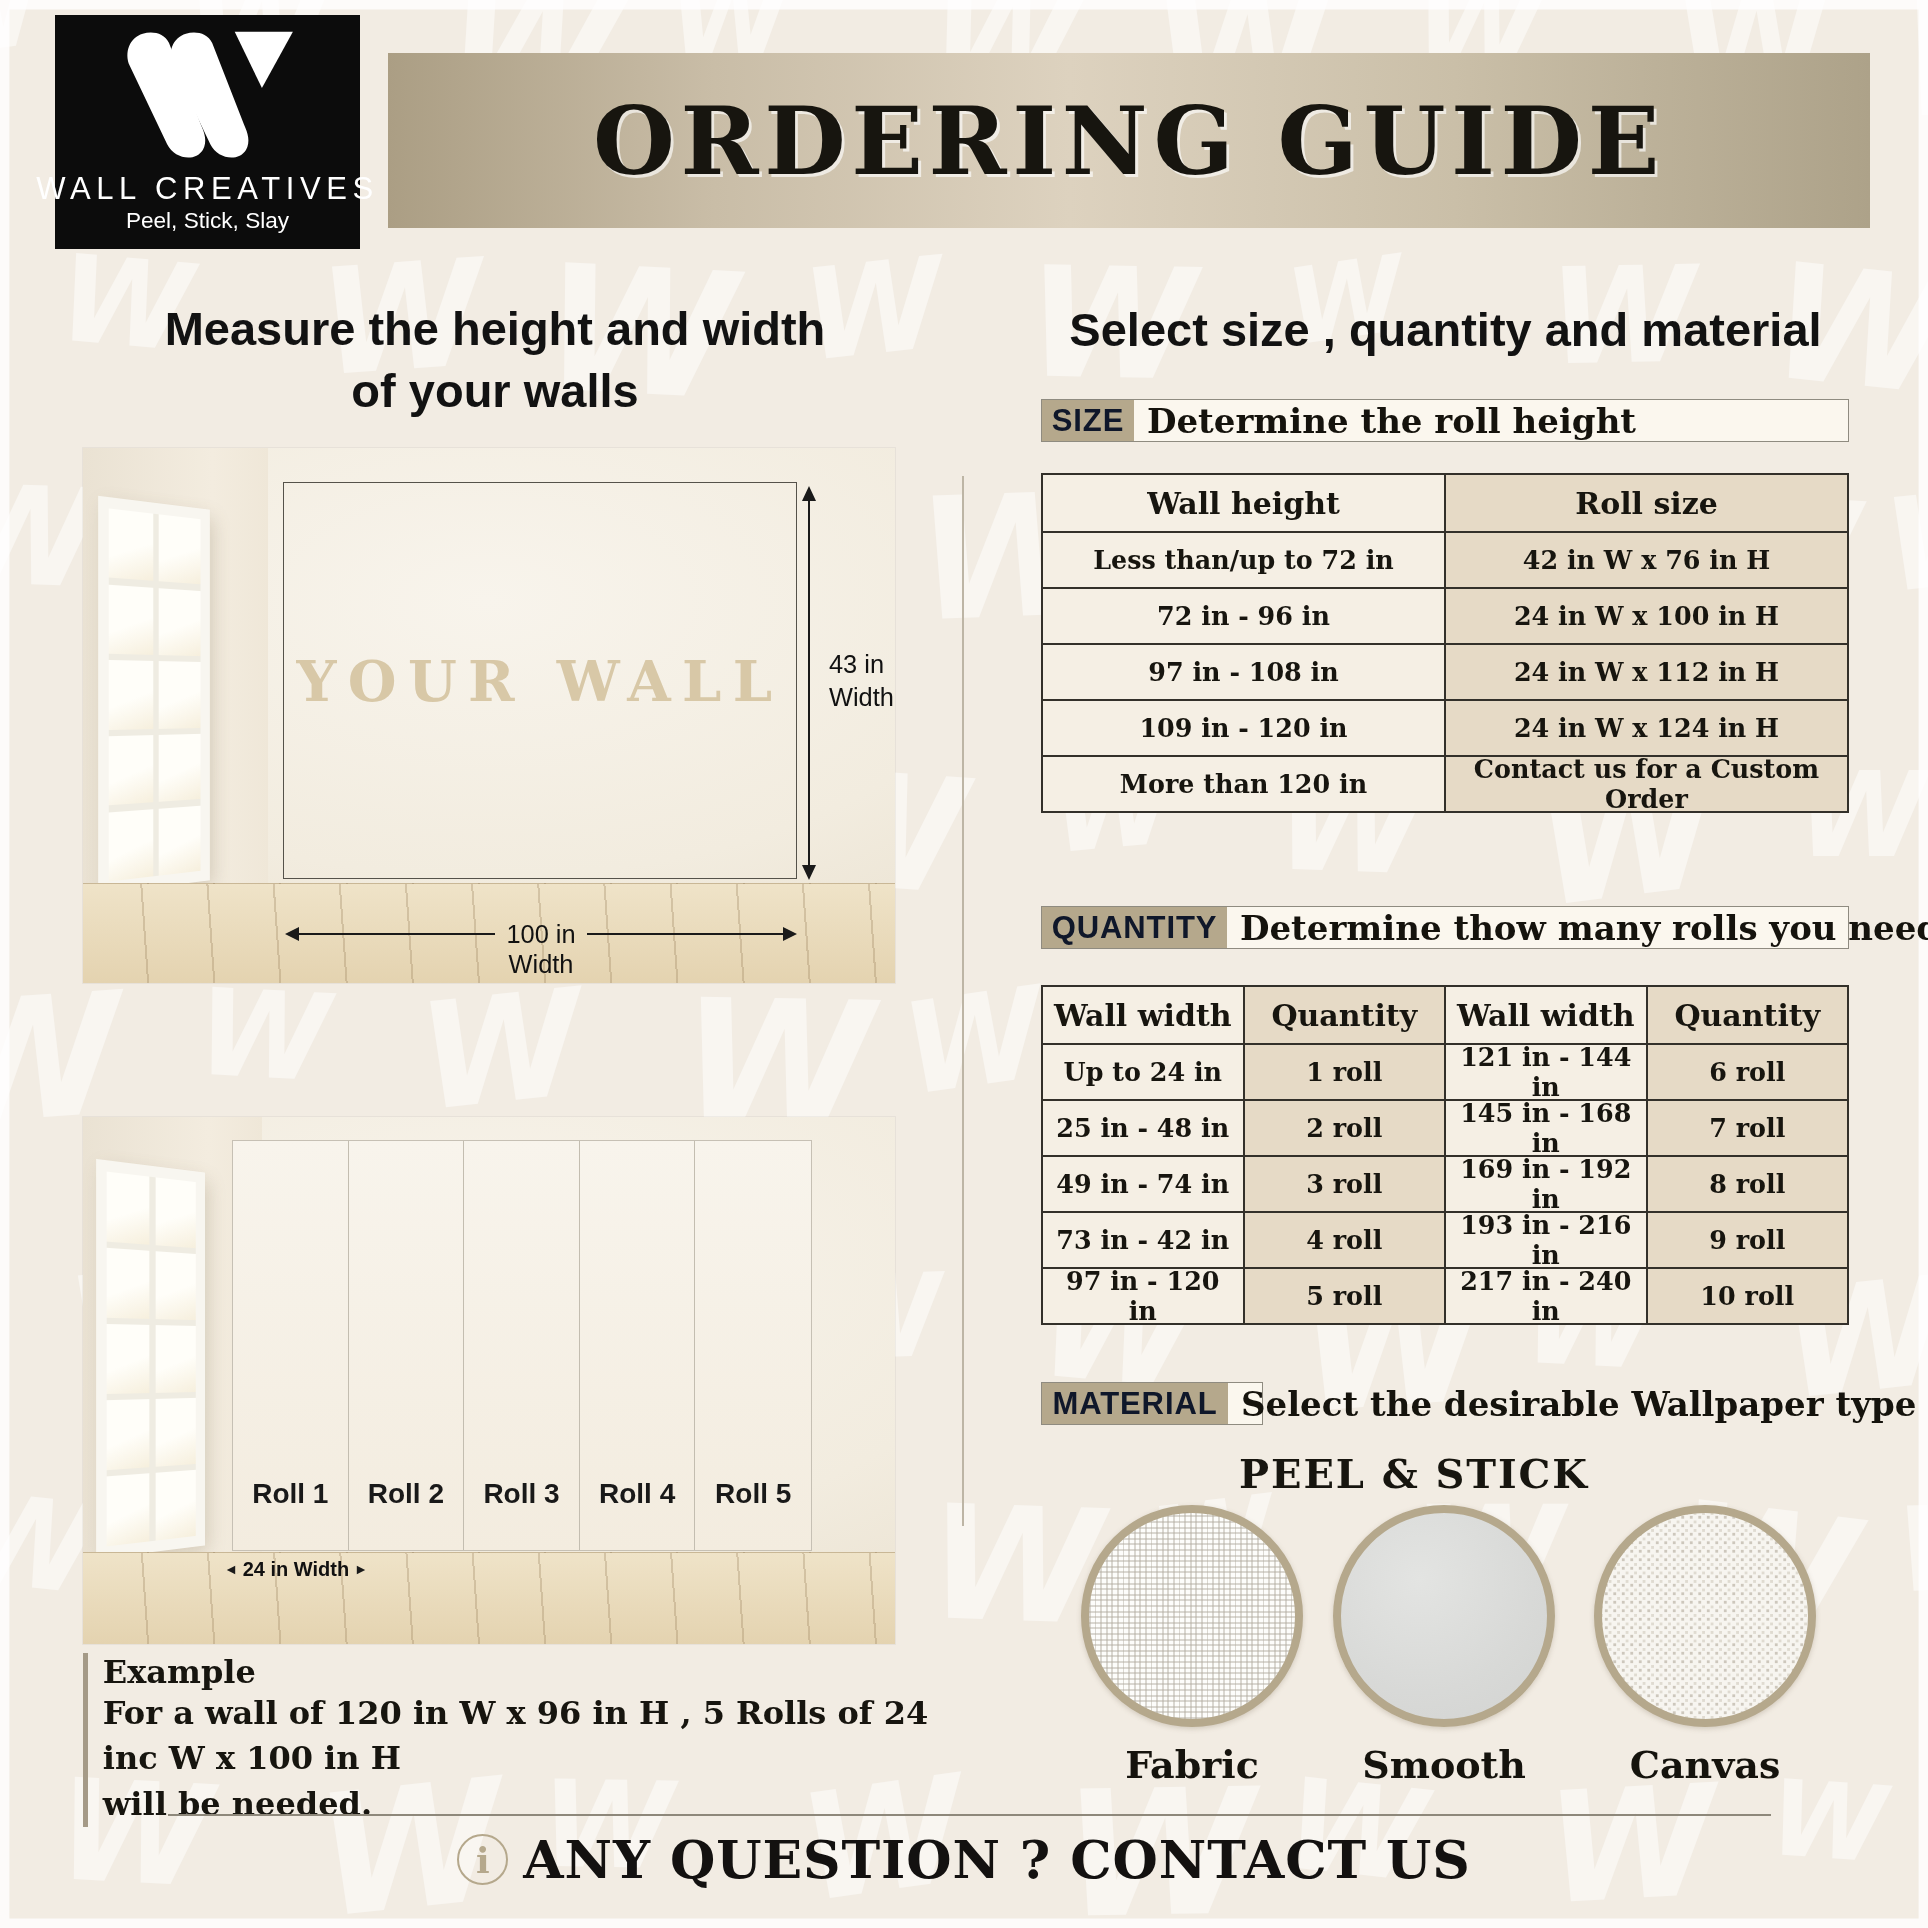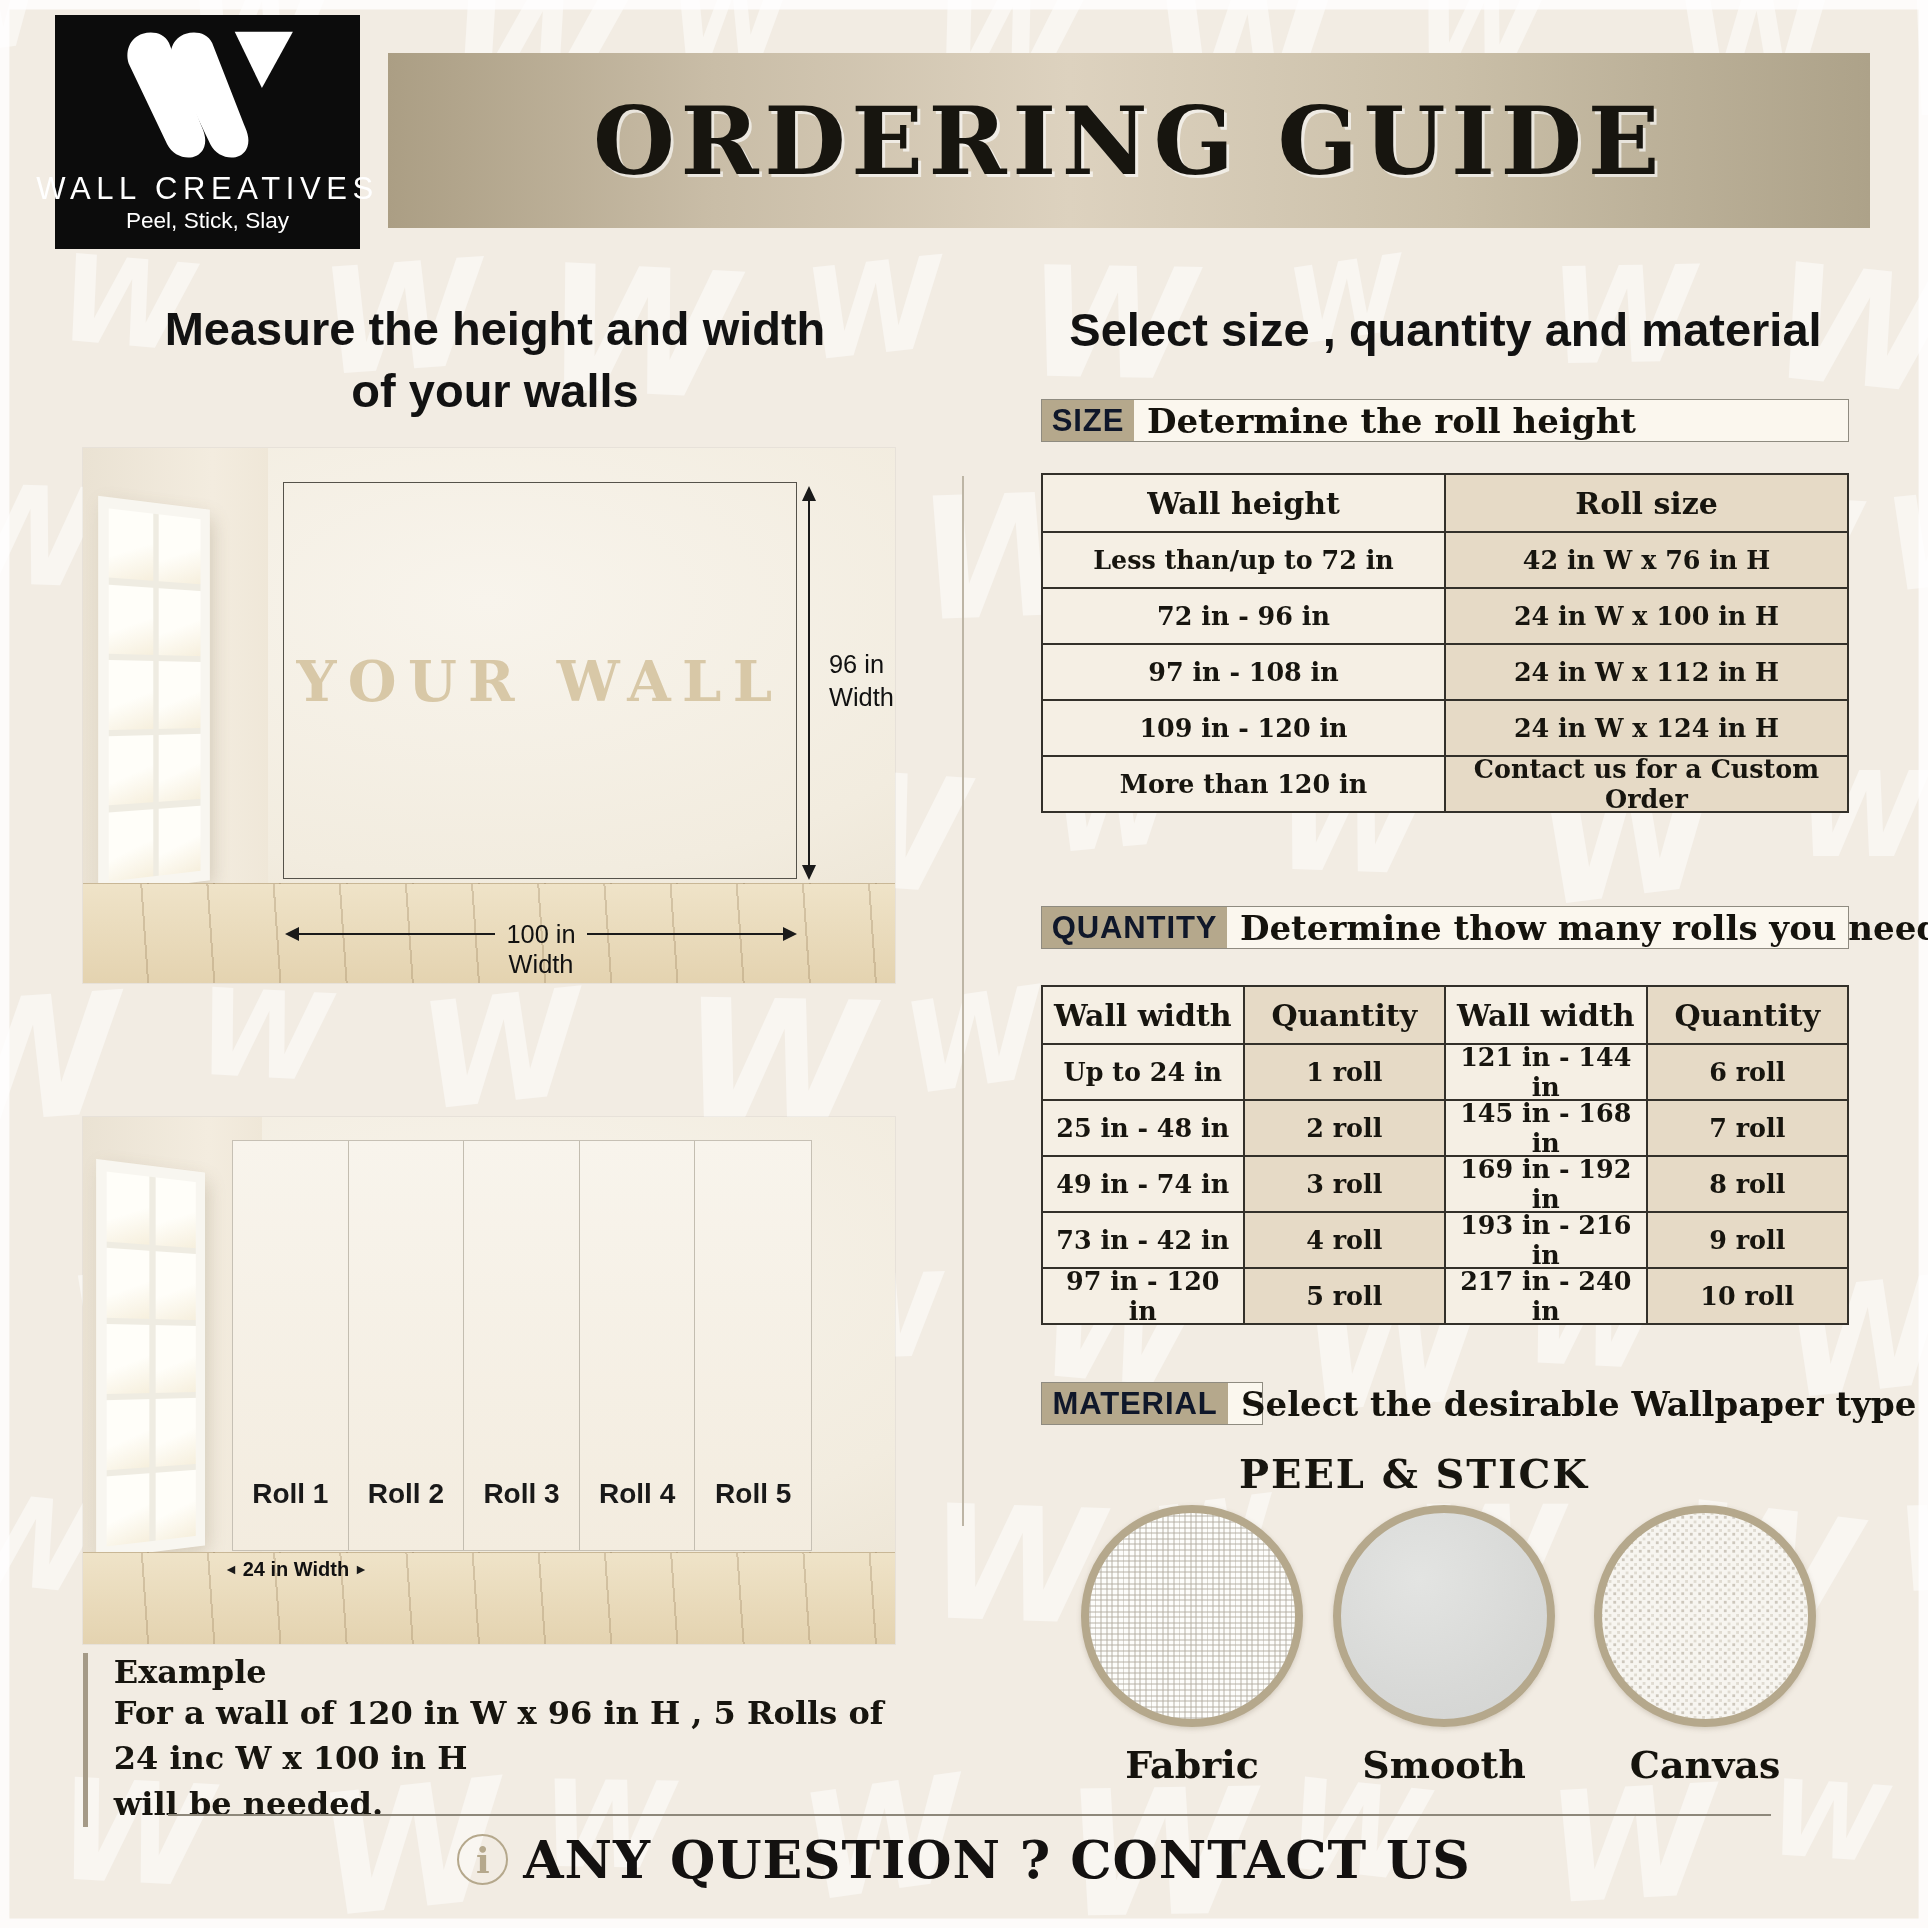--- a/index.html
+++ b/index.html
@@ -154,21 +154,21 @@
               border:0.9px solid #c6c0b4; background:#f7f2ea;}
   .panel{position:relative; border-right:1.9px solid #c3bdb0;
          background:linear-gradient(180deg,#f8f4ec 0%, #f3ecdf 100%);}
   .panel:last-child{border-right:none;}
   .roll-label{position:absolute; bottom:40px; left:0; width:100%; text-align:center;
               font-family:"Liberation Sans", sans-serif; font-weight:bold; font-size:28px; color:#191919;}
   .dim24{position:absolute; left:141px; top:441px; display:flex; align-items:center; gap:4.7px;
          font-family:"Liberation Sans", sans-serif; font-weight:bold; font-size:20px; color:#111;}
   .dim24 .tri-left{transform:scale(.6);} .dim24 .tri-right{transform:scale(.6);}
   
-  .example{position:absolute; left:83px; top:1653px; width:847px; display:flex;gap:11px;}
+  .example{position:absolute; left:83px; top:1653px; width:847px; display:flex;}
   .ex-bar{width:6.6px; background:#a59a87; margin-right:15px;}
   .ex-title{font-size:32px; font-weight:bold;}
   .ex-line{font-size:32px; font-weight:bold; line-height:1.42;}
 </style>
 </head>
 <body>
 
 <div class="page">
 
   <div class="pattern">
@@ -280,21 +280,21 @@
     <div class="floor"></div>
     <div class="wall-outline">
       <div class="your-wall">YOUR WALL</div>
     </div>
     <div class="v-arrow">
       <div class="tri tri-up"></div>
       <div class="line"></div>
       <div class="tri tri-down"></div>
     </div>
     <div class="v-dim">
-      <div>96 in</div>
+      <div>43 in</div>
       <div>Width</div>
     </div>
     <div class="h-arrow">
       <div class="tri tri-left"></div>
       <div class="line"></div>
       <div class="h-dim">
         <div>100 in</div>
         <div>Width</div>
       </div>
       <div class="line"></div>

